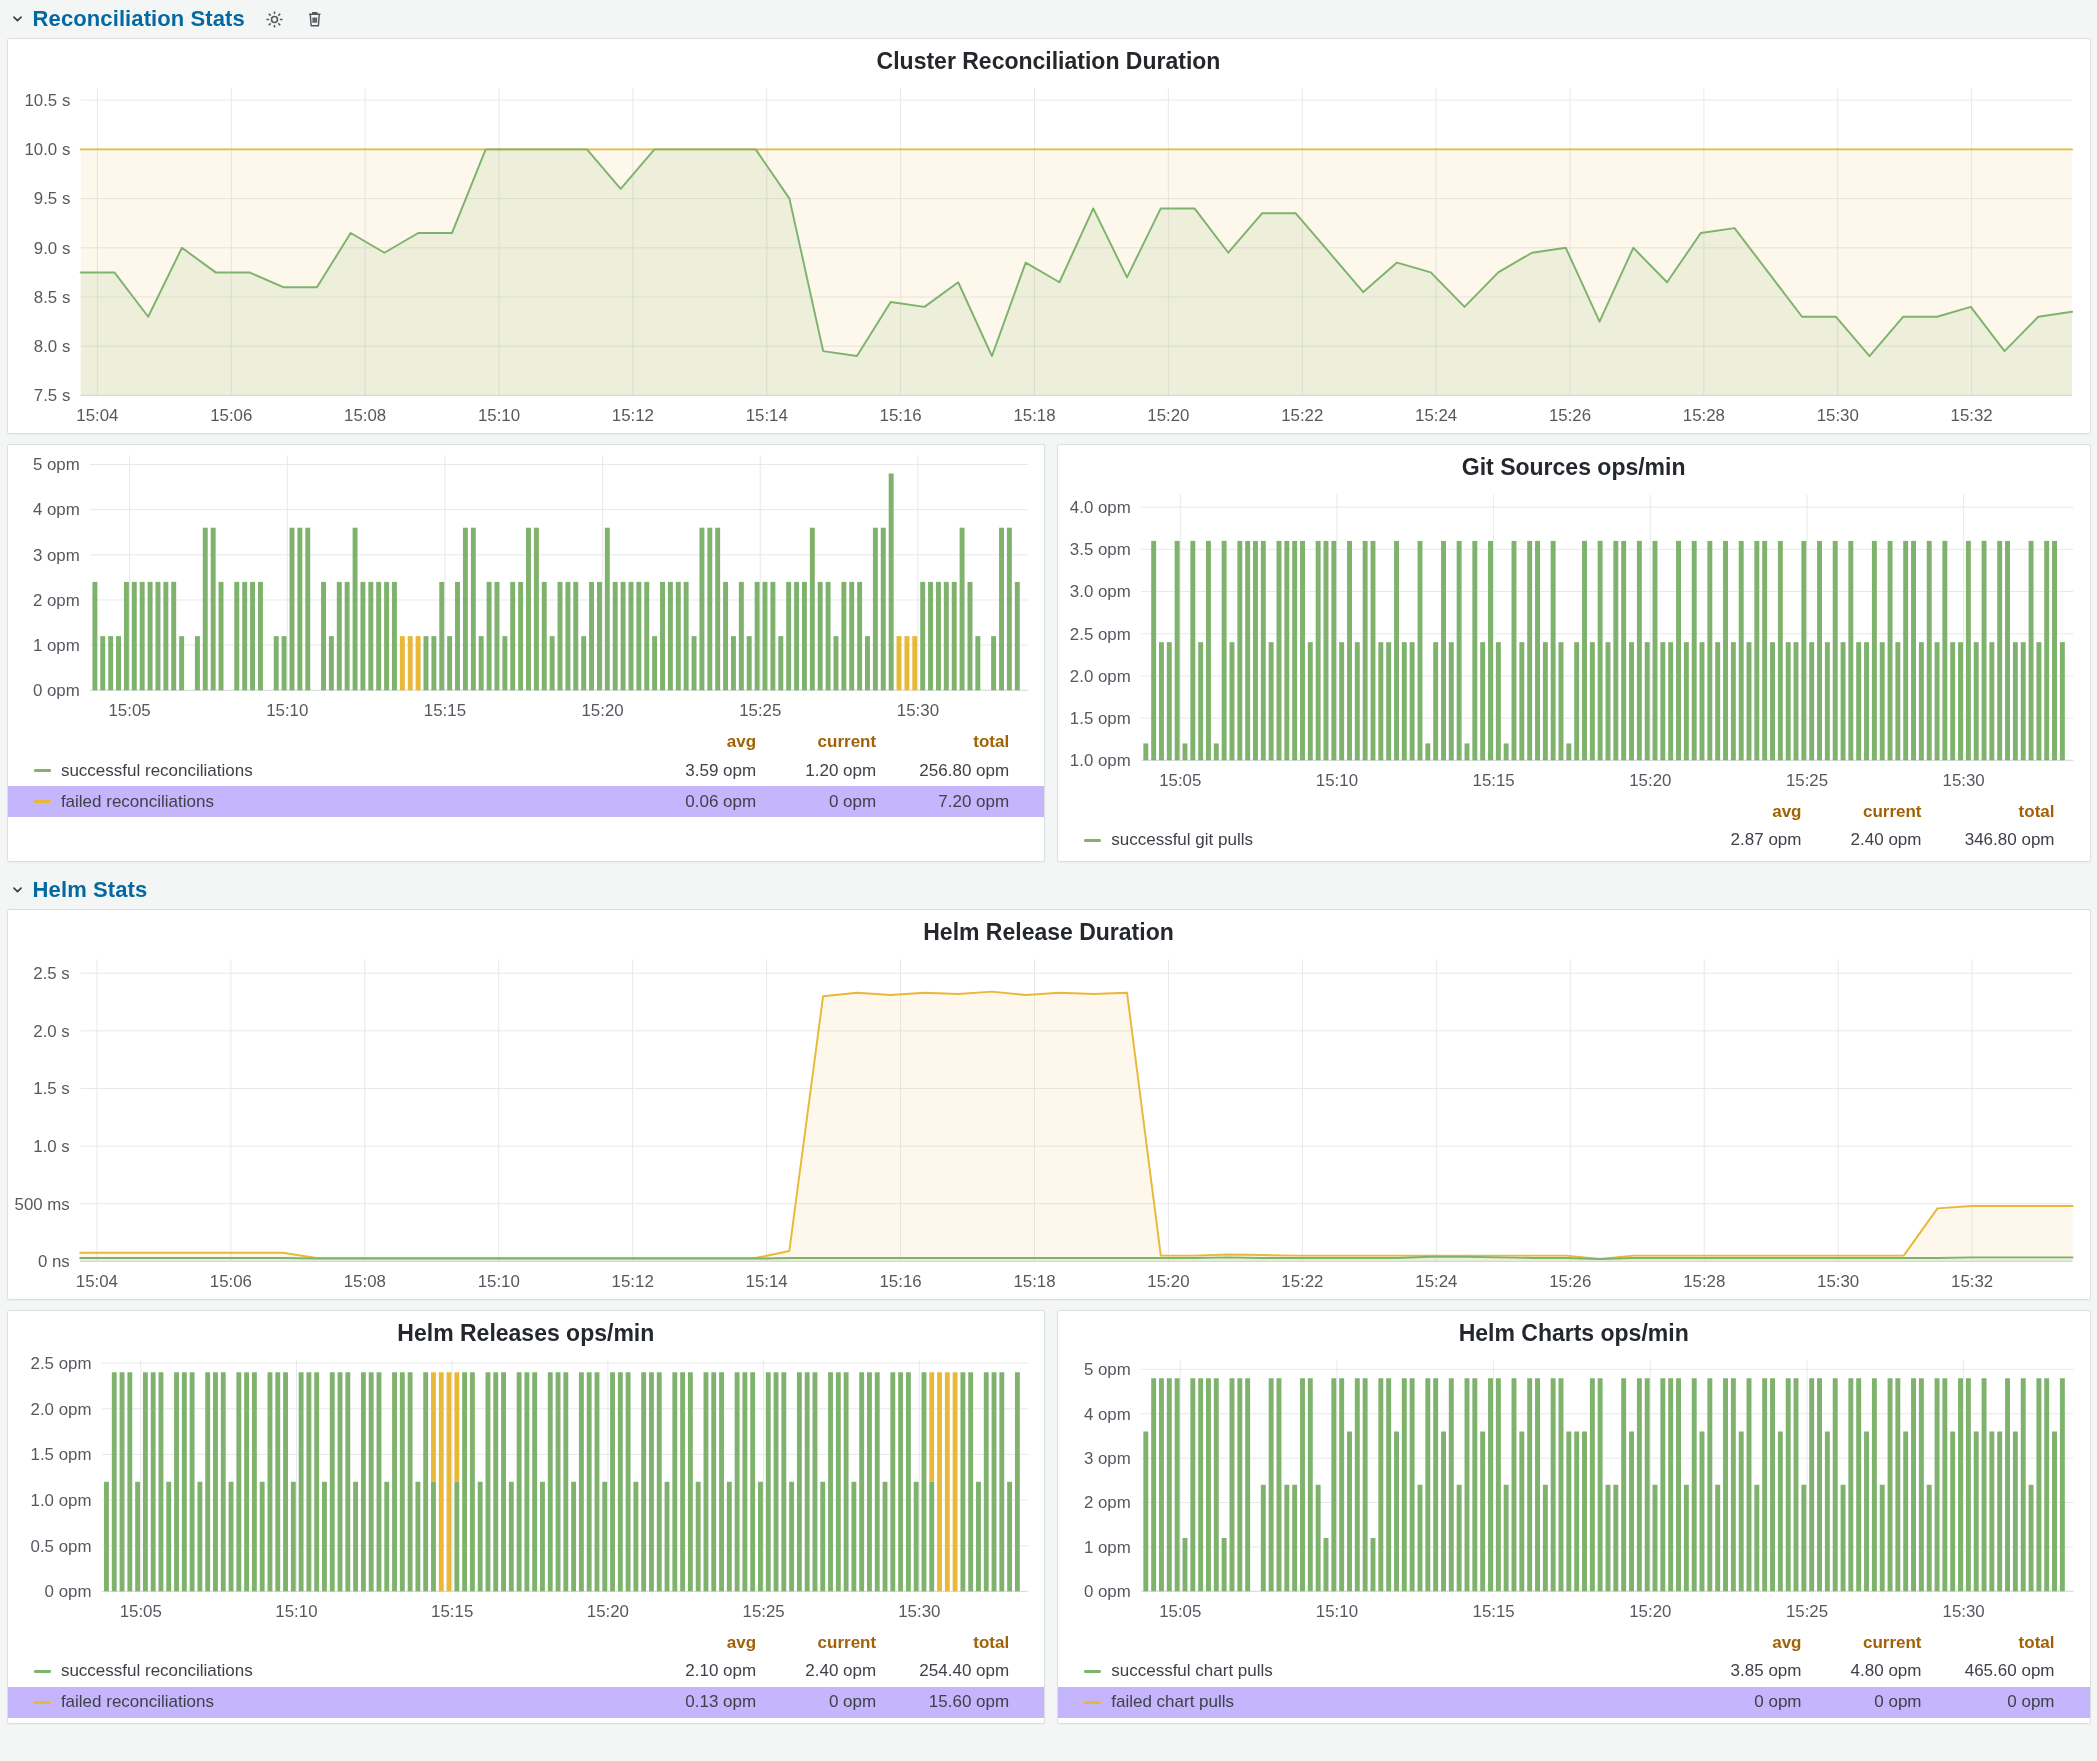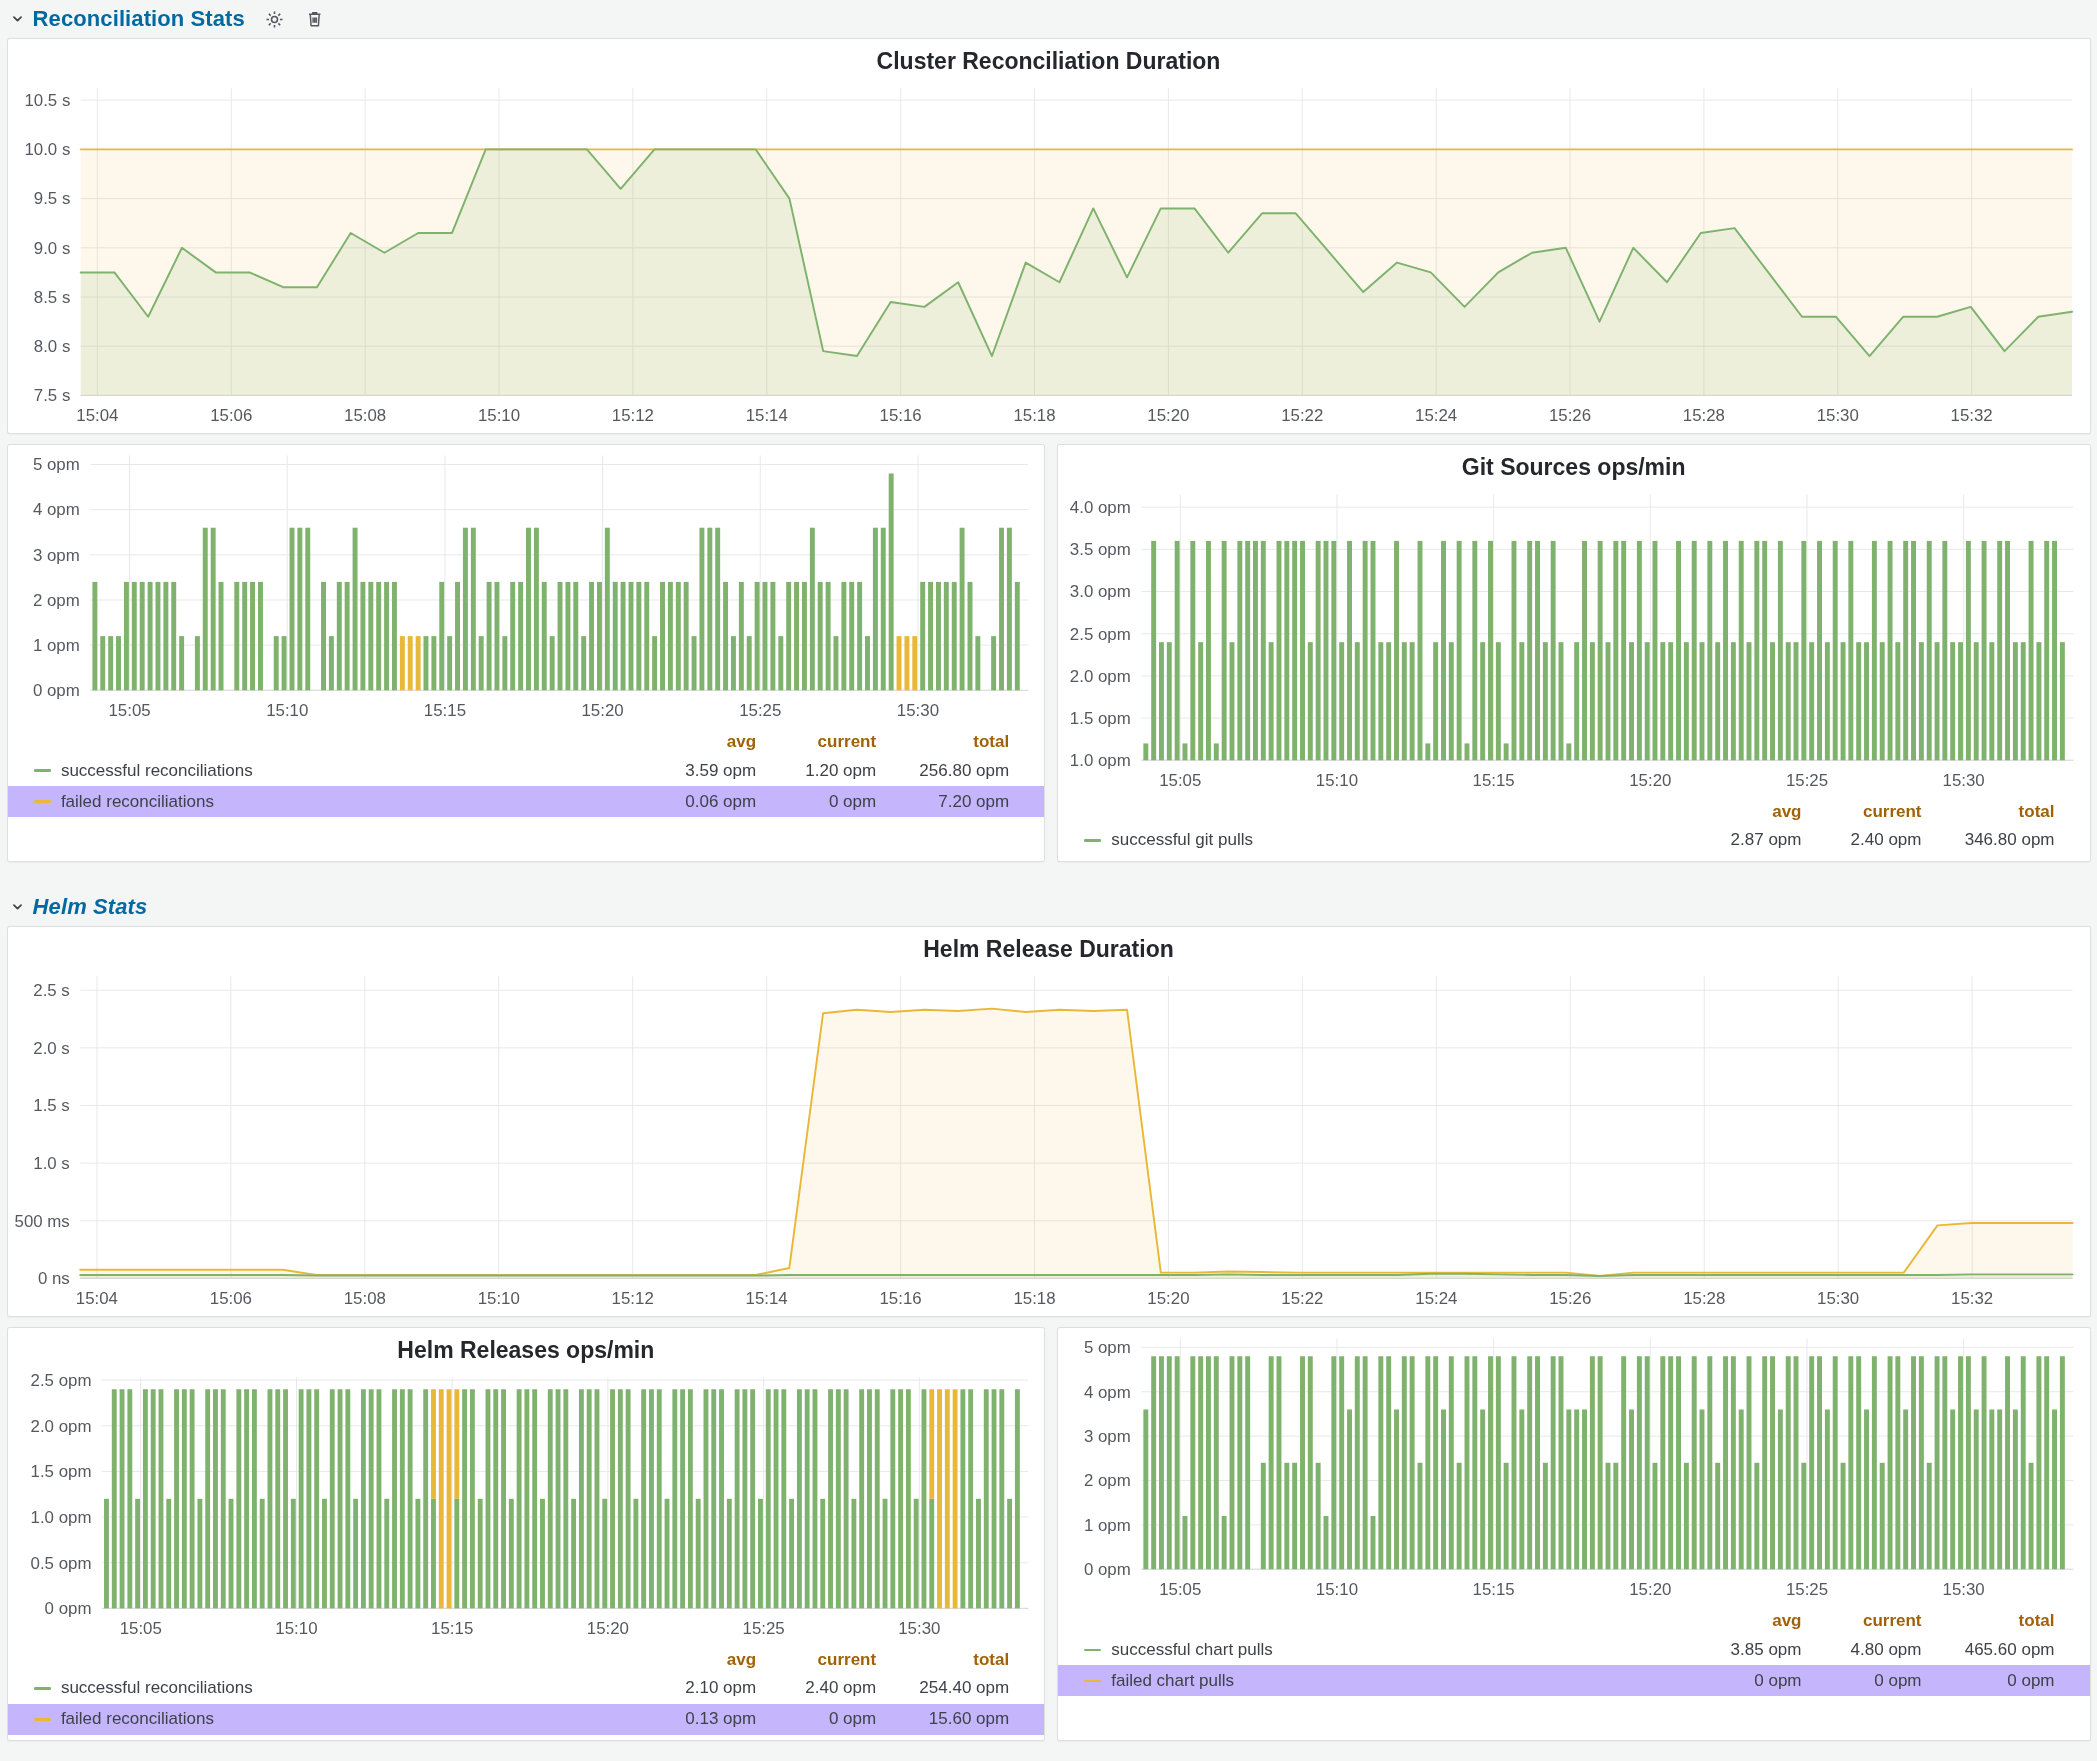--- a/index.html
+++ b/index.html
@@ -441,21 +441,21 @@
             <span class="dash" style="background:#7eb26d"></span>
             <span class="lg-label">successful git pulls</span>
             <span class="c-avg">2.87 opm</span>
             <span class="c-cur">2.40 opm</span>
             <span class="c-tot">346.80 opm</span>
           </div>
         </div>
     </div>
   </div>
 
-  <div class="sec-head" style="margin-top:26px;font-style:italic;">
+  <div class="sec-head" style="margin-top:9px;">
     <div class="sec-left">
       <span>
         <svg width="17" height="17" viewBox="0 0 24 24" fill="none" stroke="#3e4248" stroke-width="2.4" stroke-linecap="round" stroke-linejoin="round">
             <path d="M7 10l5 5 5-5"></path>
           </svg>
       </span>
       <span class="sec-title">Helm Stats</span>
     </div>
   </div>
 
@@ -680,20 +680,21 @@
           <div class="lg-row striped">
             <span class="dash" style="background:#eab839"></span>
             <span class="lg-label">failed reconciliations</span>
             <span class="c-avg">0.13 opm</span>
             <span class="c-cur">0 opm</span>
             <span class="c-tot">15.60 opm</span>
           </div>
         </div>
     </div>
     <div class="panel panel-half-r">
+      <div class="panel-title">Helm Charts ops/min</div>
       <svg class="chart" width="1023" height="279" viewBox="0 0 1578 430">
           <line class="grid" x1="182.42016806722688" y1="16" x2="182.42016806722688" y2="372"></line>
           <line class="grid" x1="424.10084033613447" y1="16" x2="424.10084033613447" y2="372"></line>
           <line class="grid" x1="665.781512605042" y1="16" x2="665.781512605042" y2="372"></line>
           <line class="grid" x1="907.4621848739495" y1="16" x2="907.4621848739495" y2="372"></line>
           <line class="grid" x1="1149.142857142857" y1="16" x2="1149.142857142857" y2="372"></line>
           <line class="grid" x1="1390.8235294117646" y1="16" x2="1390.8235294117646" y2="372"></line>
           <line class="grid" x1="122" y1="372" x2="1560" y2="372"></line>
           <text class="ylab" x="106" y="381" text-anchor="end">0 opm</text>
           <line class="grid" x1="122" y1="303.53846153846155" x2="1560" y2="303.53846153846155"></line>

